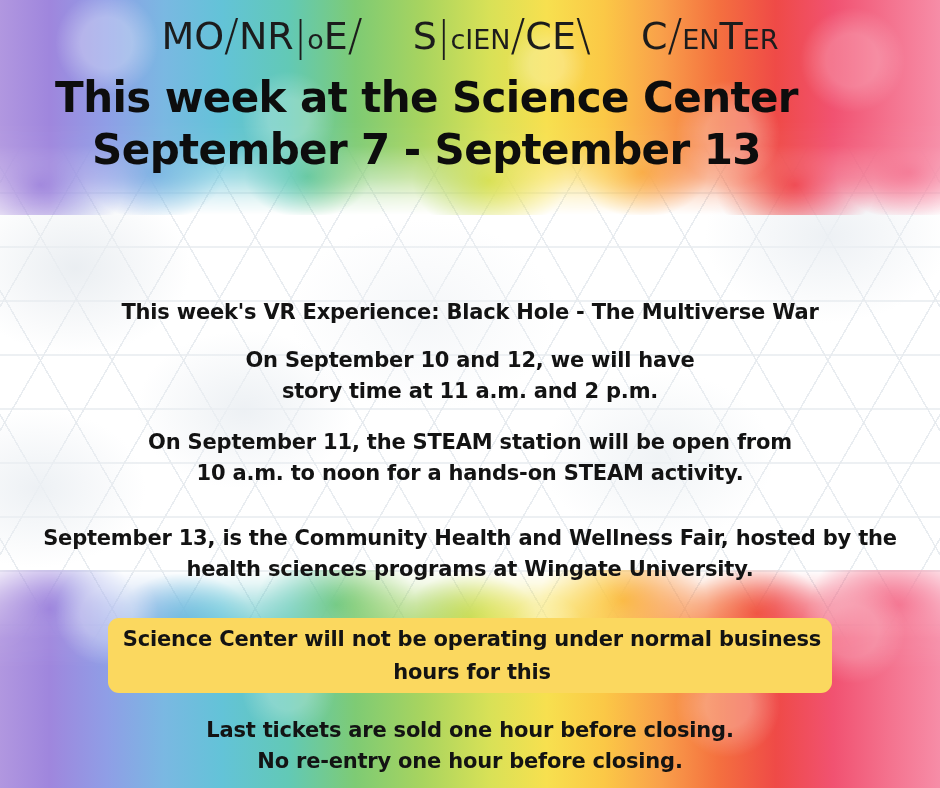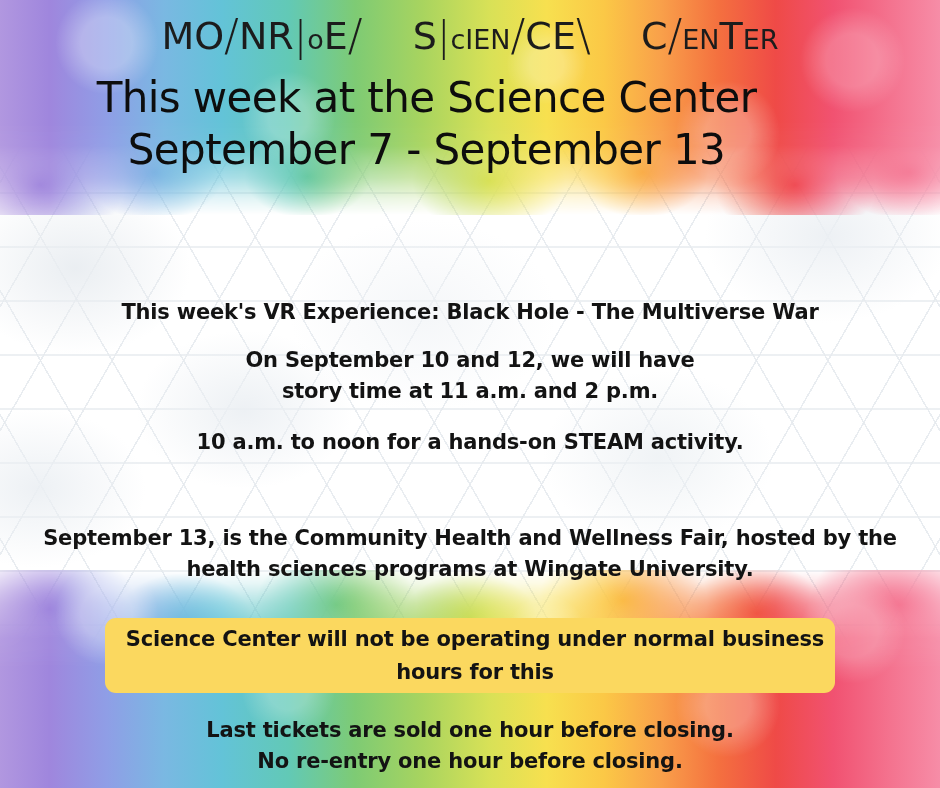--- a/index.html
+++ b/index.html
@@ -196,21 +196,21 @@
     transform: translateY(1px);
   }
 
   
   #headline {
     position: absolute;
     top: 72px;
     left: 0;
     width: 853px;
     font-family: "DejaVu Sans", sans-serif;
-    font-weight: normal;
+    font-weight: bold;
     font-size: 42px;
     line-height: 52px;
     letter-spacing: -0.6px;
     color: #0d0d0d;
   }
 
   
   .para {
     position: absolute;
     left: 0;
@@ -241,21 +241,21 @@
     line-height: 33px;
     letter-spacing: -0.2px;
     color: #131313;
   }
   #notice .hl-line1 {
     display: block;
     width: 720px;
     margin: 0 auto;
     background: #fbd85f;
     border-radius: 11px;
-    padding: 5px 0 4px 10px;
+    padding: 5px 0 4px 4px;
   }
   #notice .hl-line2 {
     display: inline-block;
     background: #fbd85f;
     border-radius: 11px;
     padding: 3px 32px 6px 32px;
     margin-top: -2px;
   }
 </style>
 </head>
@@ -293,20 +293,21 @@
     <div class="para" id="p-vr">
       <div>This week's VR Experience: Black Hole - The Multiverse War</div>
     </div>
 
     <div class="para" id="p-story">
       <div>On September 10 and 12, we will have</div>
       <div>story time at 11 a.m. and 2 p.m.</div>
     </div>
 
     <div class="para" id="p-steam">
+      <div>On September 11, the STEAM station will be open from</div>
       <div>10 a.m. to noon for a hands-on STEAM activity.</div>
     </div>
 
     <div class="para" id="p-fair">
       <div>September 13, is the Community Health and Wellness Fair, hosted by the</div>
       <div>health sciences programs at Wingate University.</div>
     </div>
 
     <div id="notice">
       <span class="hl-line1">Science Center will not be operating under normal business hours  for this</span>

